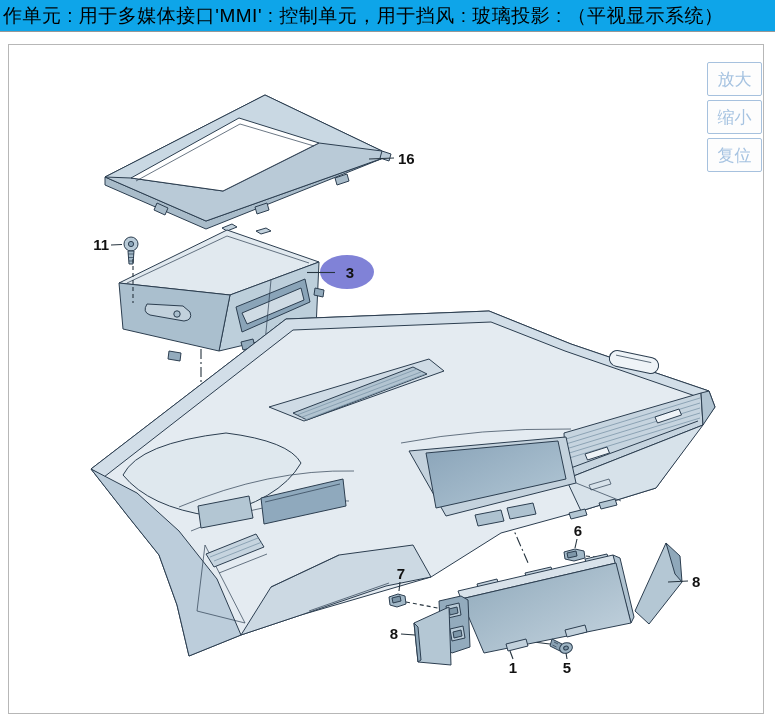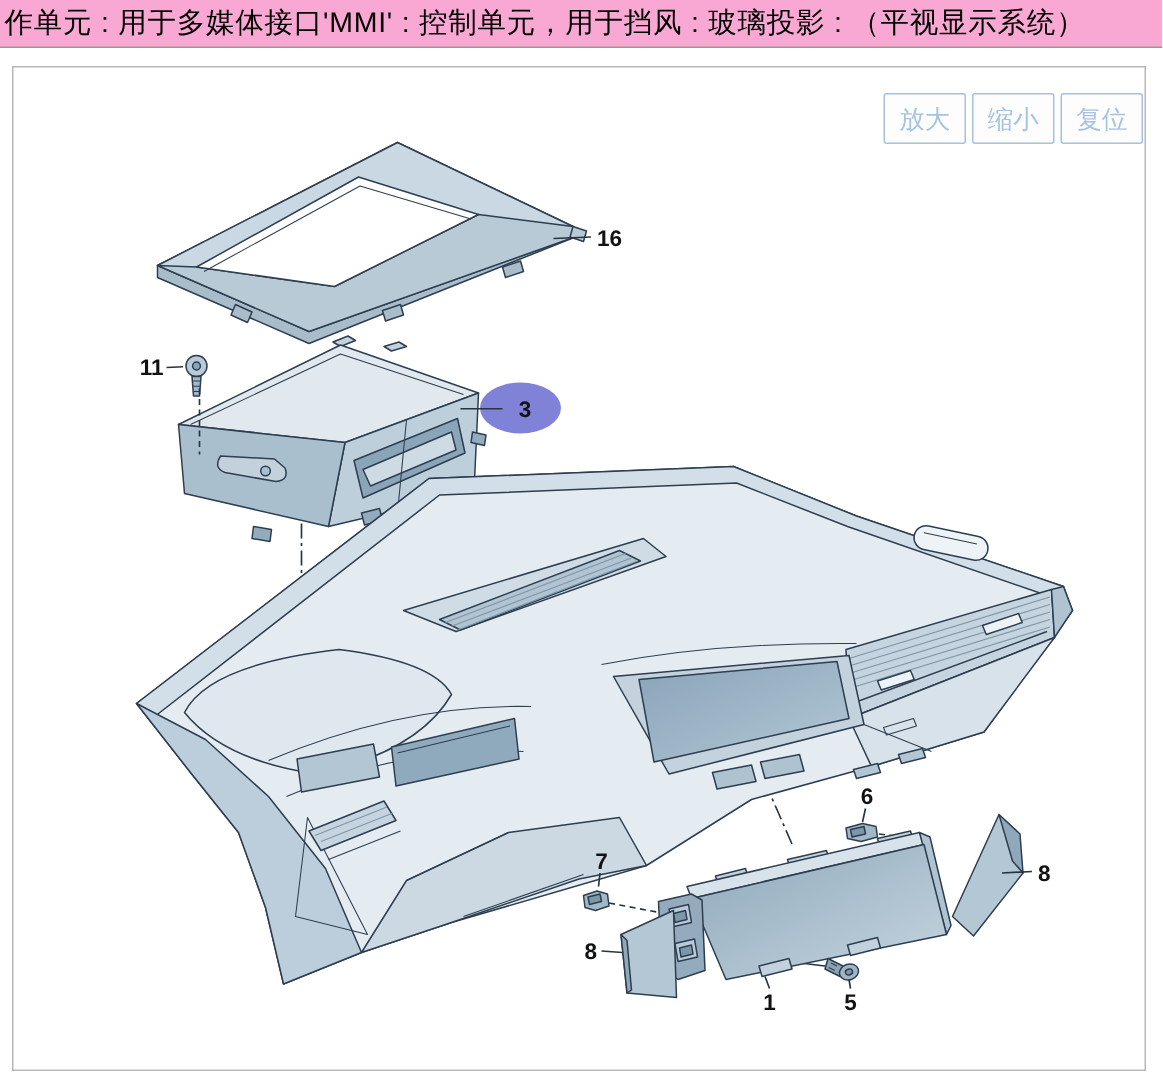--- a/index.html
+++ b/index.html
@@ -1,27 +1,27 @@
 <!DOCTYPE html>
 <html><head>
 <meta charset="utf-8">
 <style>
   html,body{margin:0;padding:0;background:#ffffff;font-family:"Liberation Sans",sans-serif;}
   .page{position:relative;width:775px;height:721px;background:#fff;overflow:hidden;}
   .titlebar{
     position:absolute;left:0;top:0;width:775px;height:32px;
-    background:#f9a8d4;border-bottom:1px solid #979797;
+    background:#0ea5e9;border-bottom:1px solid #979797;
     font-size:19px;color:#000;line-height:32px;white-space:nowrap;overflow:hidden;
     padding-left:3px;box-sizing:border-box;letter-spacing:0.5px;
   }
   .canvas{
     position:absolute;left:8px;top:44px;width:754px;height:668px;
     background:#ffffff;border:1px solid #b7b7b7;box-sizing:content-box;
   }
-  .zoomctl{position:absolute;top:17px;right:1px;display:flex;flex-direction:row;gap:4px;z-index:5;}
+  .zoomctl{position:absolute;top:17px;right:1px;display:flex;flex-direction:column;gap:4px;z-index:5;}
   .zoomctl button{
     width:55px;height:34px;background:#fdfdfd;border:1px solid #a6c1de;border-radius:2px;
     color:#a6c3e1;font-size:17px;font-family:"Liberation Sans",sans-serif;padding:0;cursor:pointer;
   }
   svg{position:absolute;left:0;top:0;}
   svg path, svg polygon, svg rect, svg ellipse, svg circle{stroke:#2c3e50;stroke-width:1;stroke-linejoin:round;}
   svg .nostroke{stroke:none;}
   svg .thin{stroke-width:0.7;fill:none;}
   svg .line{fill:none;stroke:#26343f;stroke-width:1.1;}
   svg .hatch{stroke:#7e97aa;stroke-width:0.8;fill:none;}

